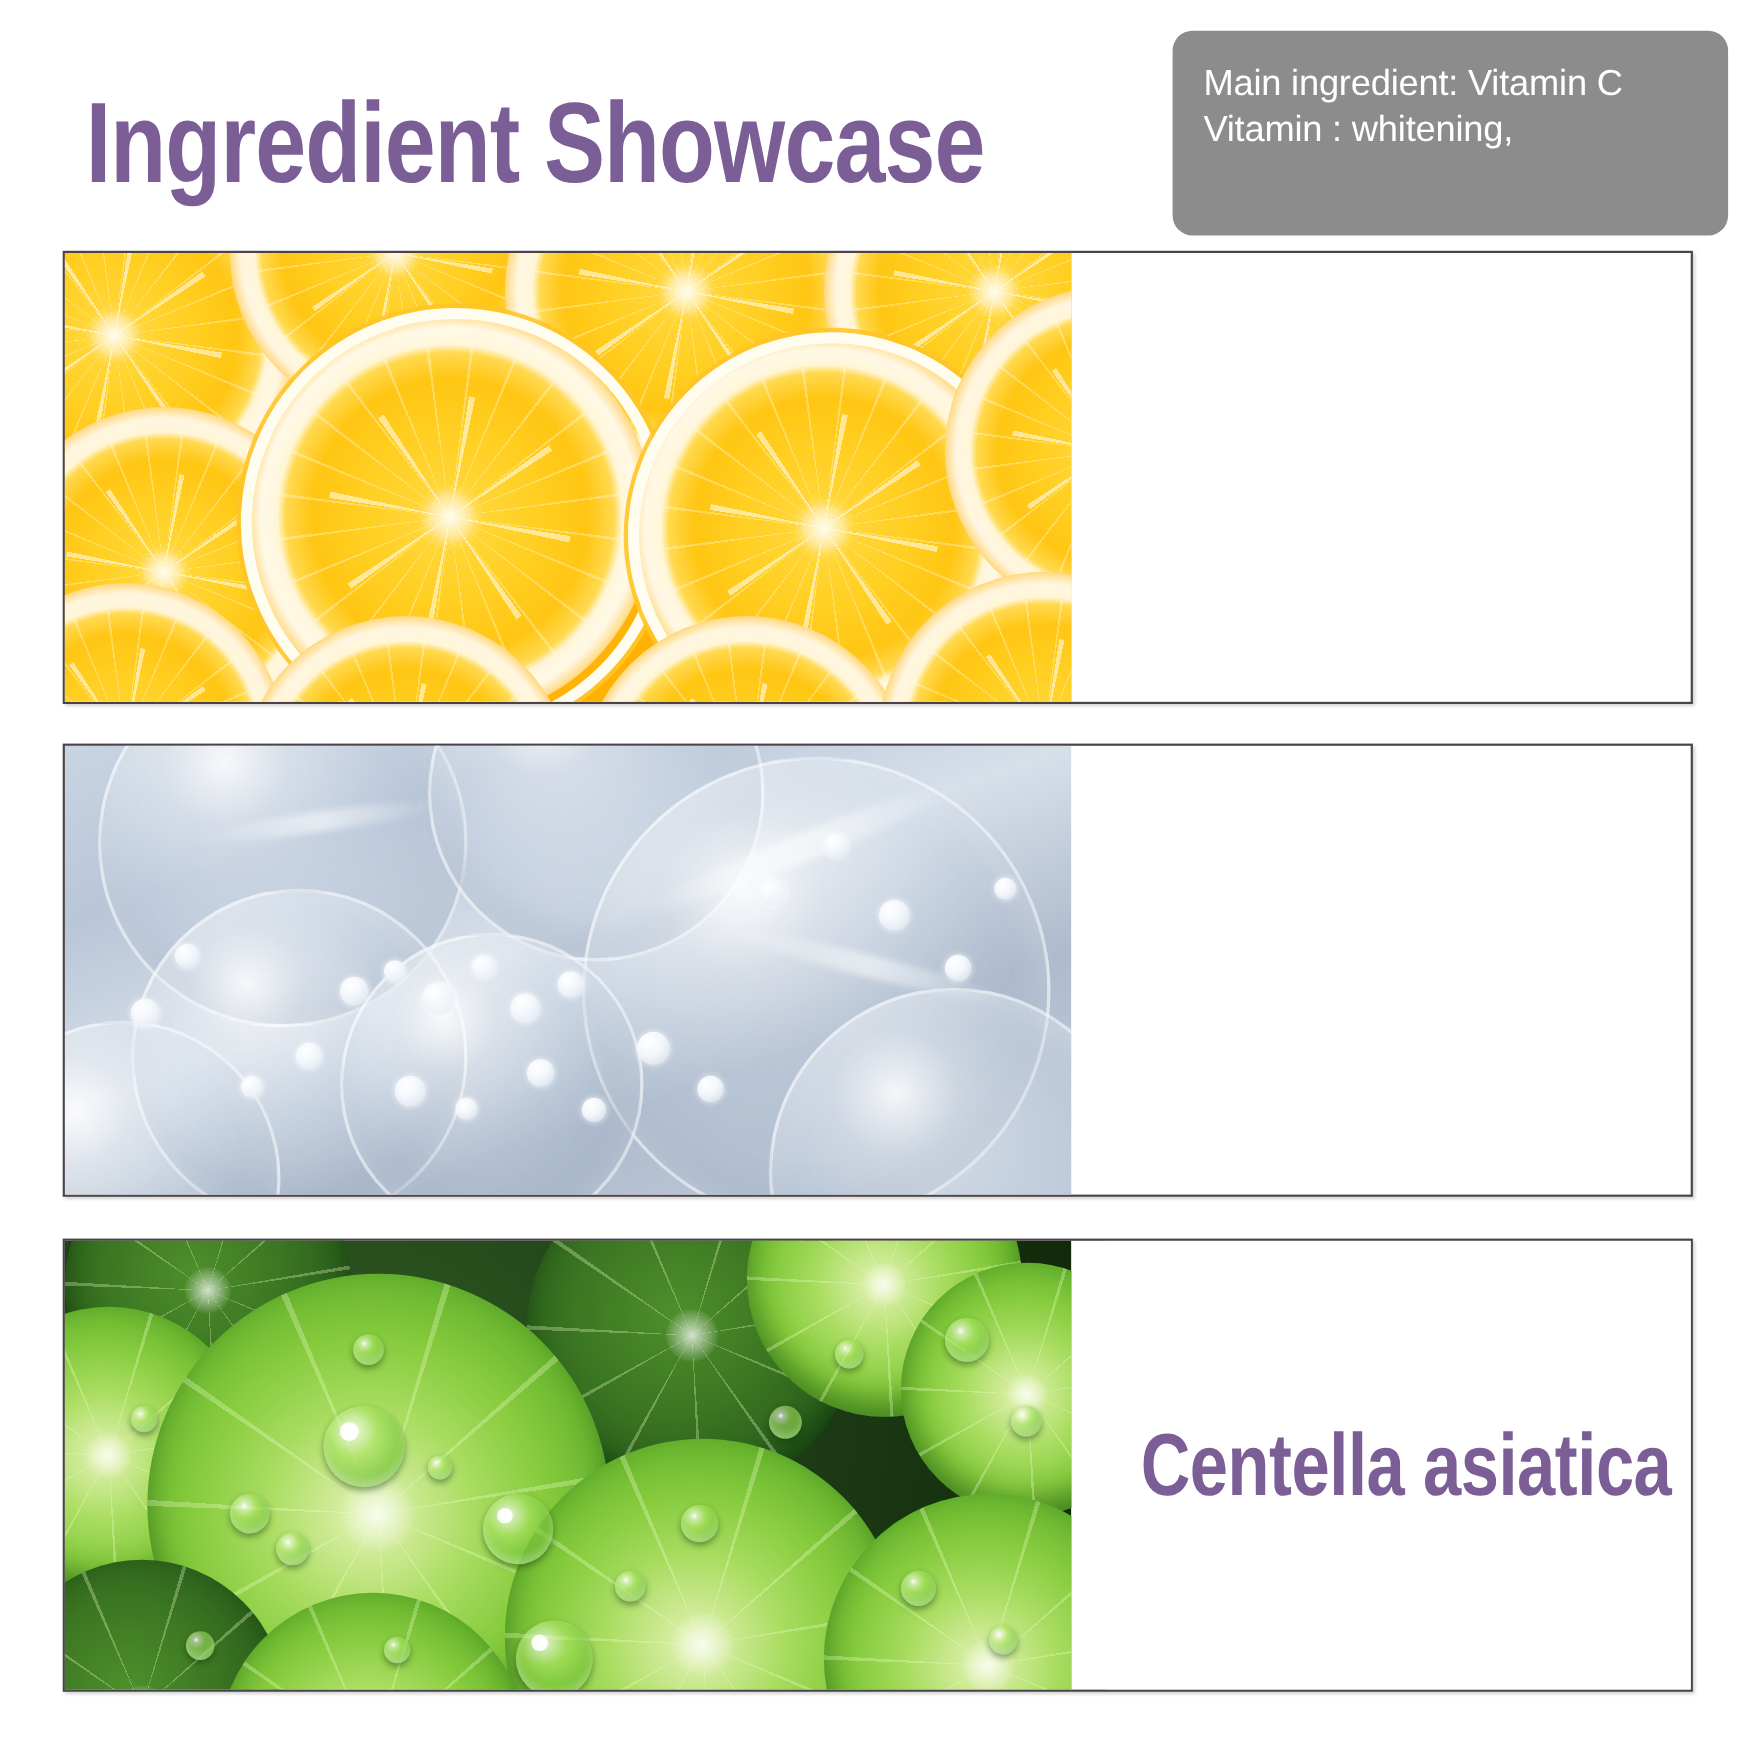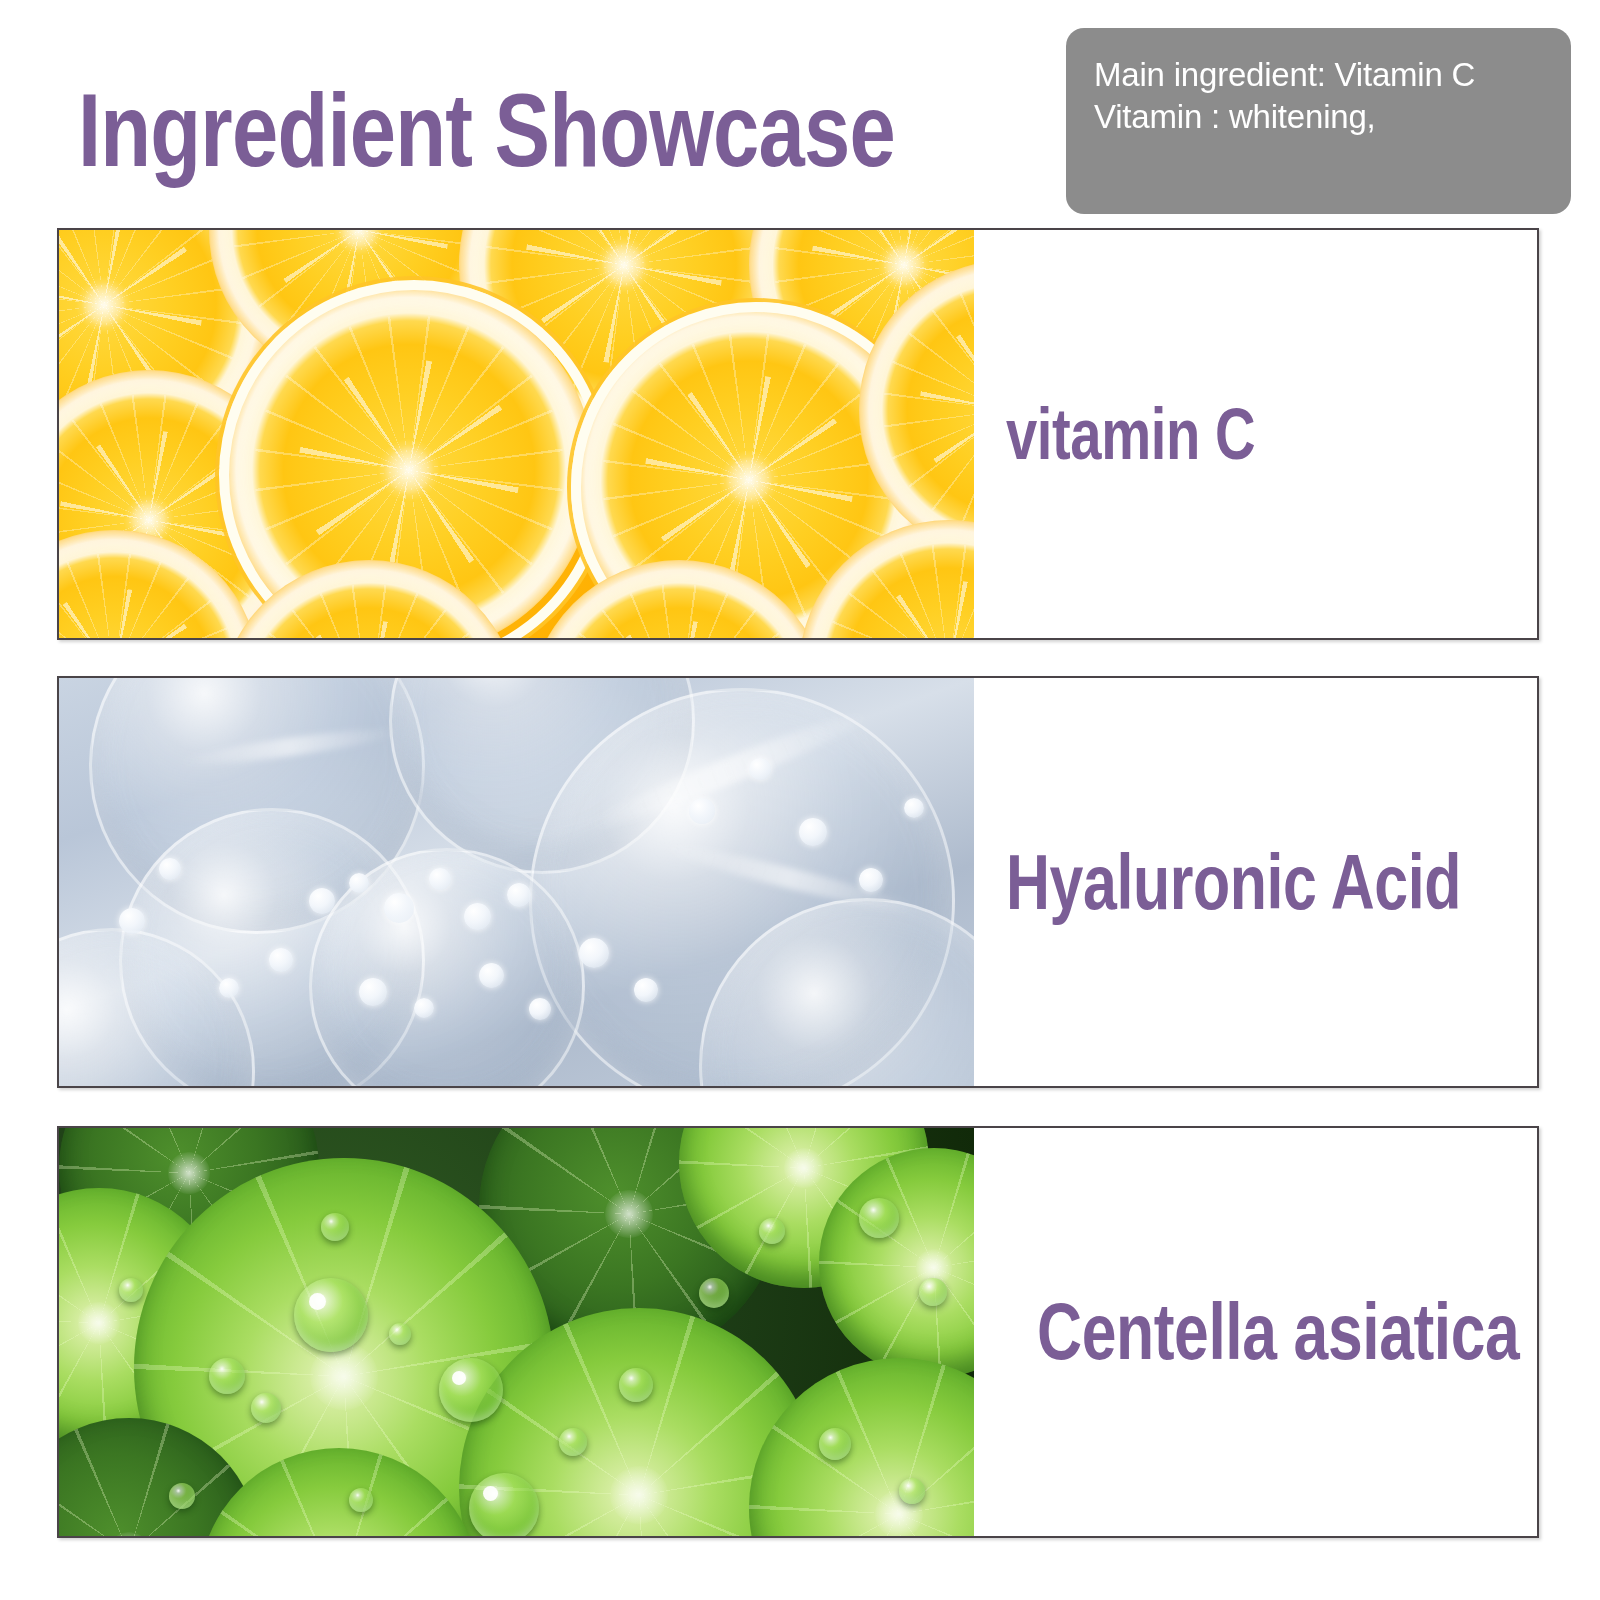--- a/index.html
+++ b/index.html
@@ -243,23 +243,20 @@
       <div class="o-slice" style="left:515px;top:75px;width:350px;height:350px;"></div>
       <div class="o-pith" style="left:512px;top:72px;width:350px;height:350px;"></div>
       <div class="o-slice" style="left:800px;top:30px;width:300px;height:300px;"></div>
       <div class="o-slice" style="left:-90px;top:300px;width:290px;height:290px;"></div>
       <div class="o-slice" style="left:160px;top:330px;width:300px;height:300px;"></div>
       <div class="o-slice" style="left:470px;top:330px;width:300px;height:300px;"></div>
       <div class="o-slice" style="left:740px;top:290px;width:300px;height:300px;"></div>
     </div>
   </div>
 
-  <div class="card-body">
-    <div class="ingredient-label" id="label-vitaminc">vitamin C</div>
-  </div>
 
 </div>
 
 <div class="card" id="card-hyaluronic">
 
   <div class="card-media">
     <div class="gel-scene">
       <div class="gel-blob" style="left:30px;top:-80px;width:330px;height:330px;"></div>
       <div class="gel-blob" style="left:330px;top:-110px;width:300px;height:300px;"></div>
       <div class="gel-blob" style="left:470px;top:10px;width:420px;height:420px;"></div>
@@ -289,23 +286,20 @@
       <div class="gel-bub" style="left:630px;top:120px;width:26px;height:26px;"></div>
       <div class="gel-bub" style="left:690px;top:80px;width:22px;height:22px;"></div>
       <div class="gel-bub" style="left:740px;top:140px;width:28px;height:28px;"></div>
       <div class="gel-bub" style="left:800px;top:190px;width:24px;height:24px;"></div>
       <div class="gel-bub" style="left:845px;top:120px;width:20px;height:20px;"></div>
       <div class="gel-bub" style="left:100px;top:180px;width:22px;height:22px;"></div>
       <div class="gel-bub" style="left:60px;top:230px;width:26px;height:26px;"></div>
     </div>
   </div>
 
-  <div class="card-body">
-    <div class="ingredient-label" id="label-hyaluronic">Hyaluronic Acid</div>
-  </div>
 
 </div>
 
 <div class="card" id="card-centella">
 
   <div class="card-media">
     <div class="leaf-scene">
       <div class="leaf leaf-dark" style="left:420px;top:-70px;width:300px;height:300px;"></div>
       <div class="leaf leaf-dark" style="left:0px;top:-90px;width:260px;height:260px;"></div>
       <div class="leaf" style="left:620px;top:-90px;width:250px;height:250px;"></div>

